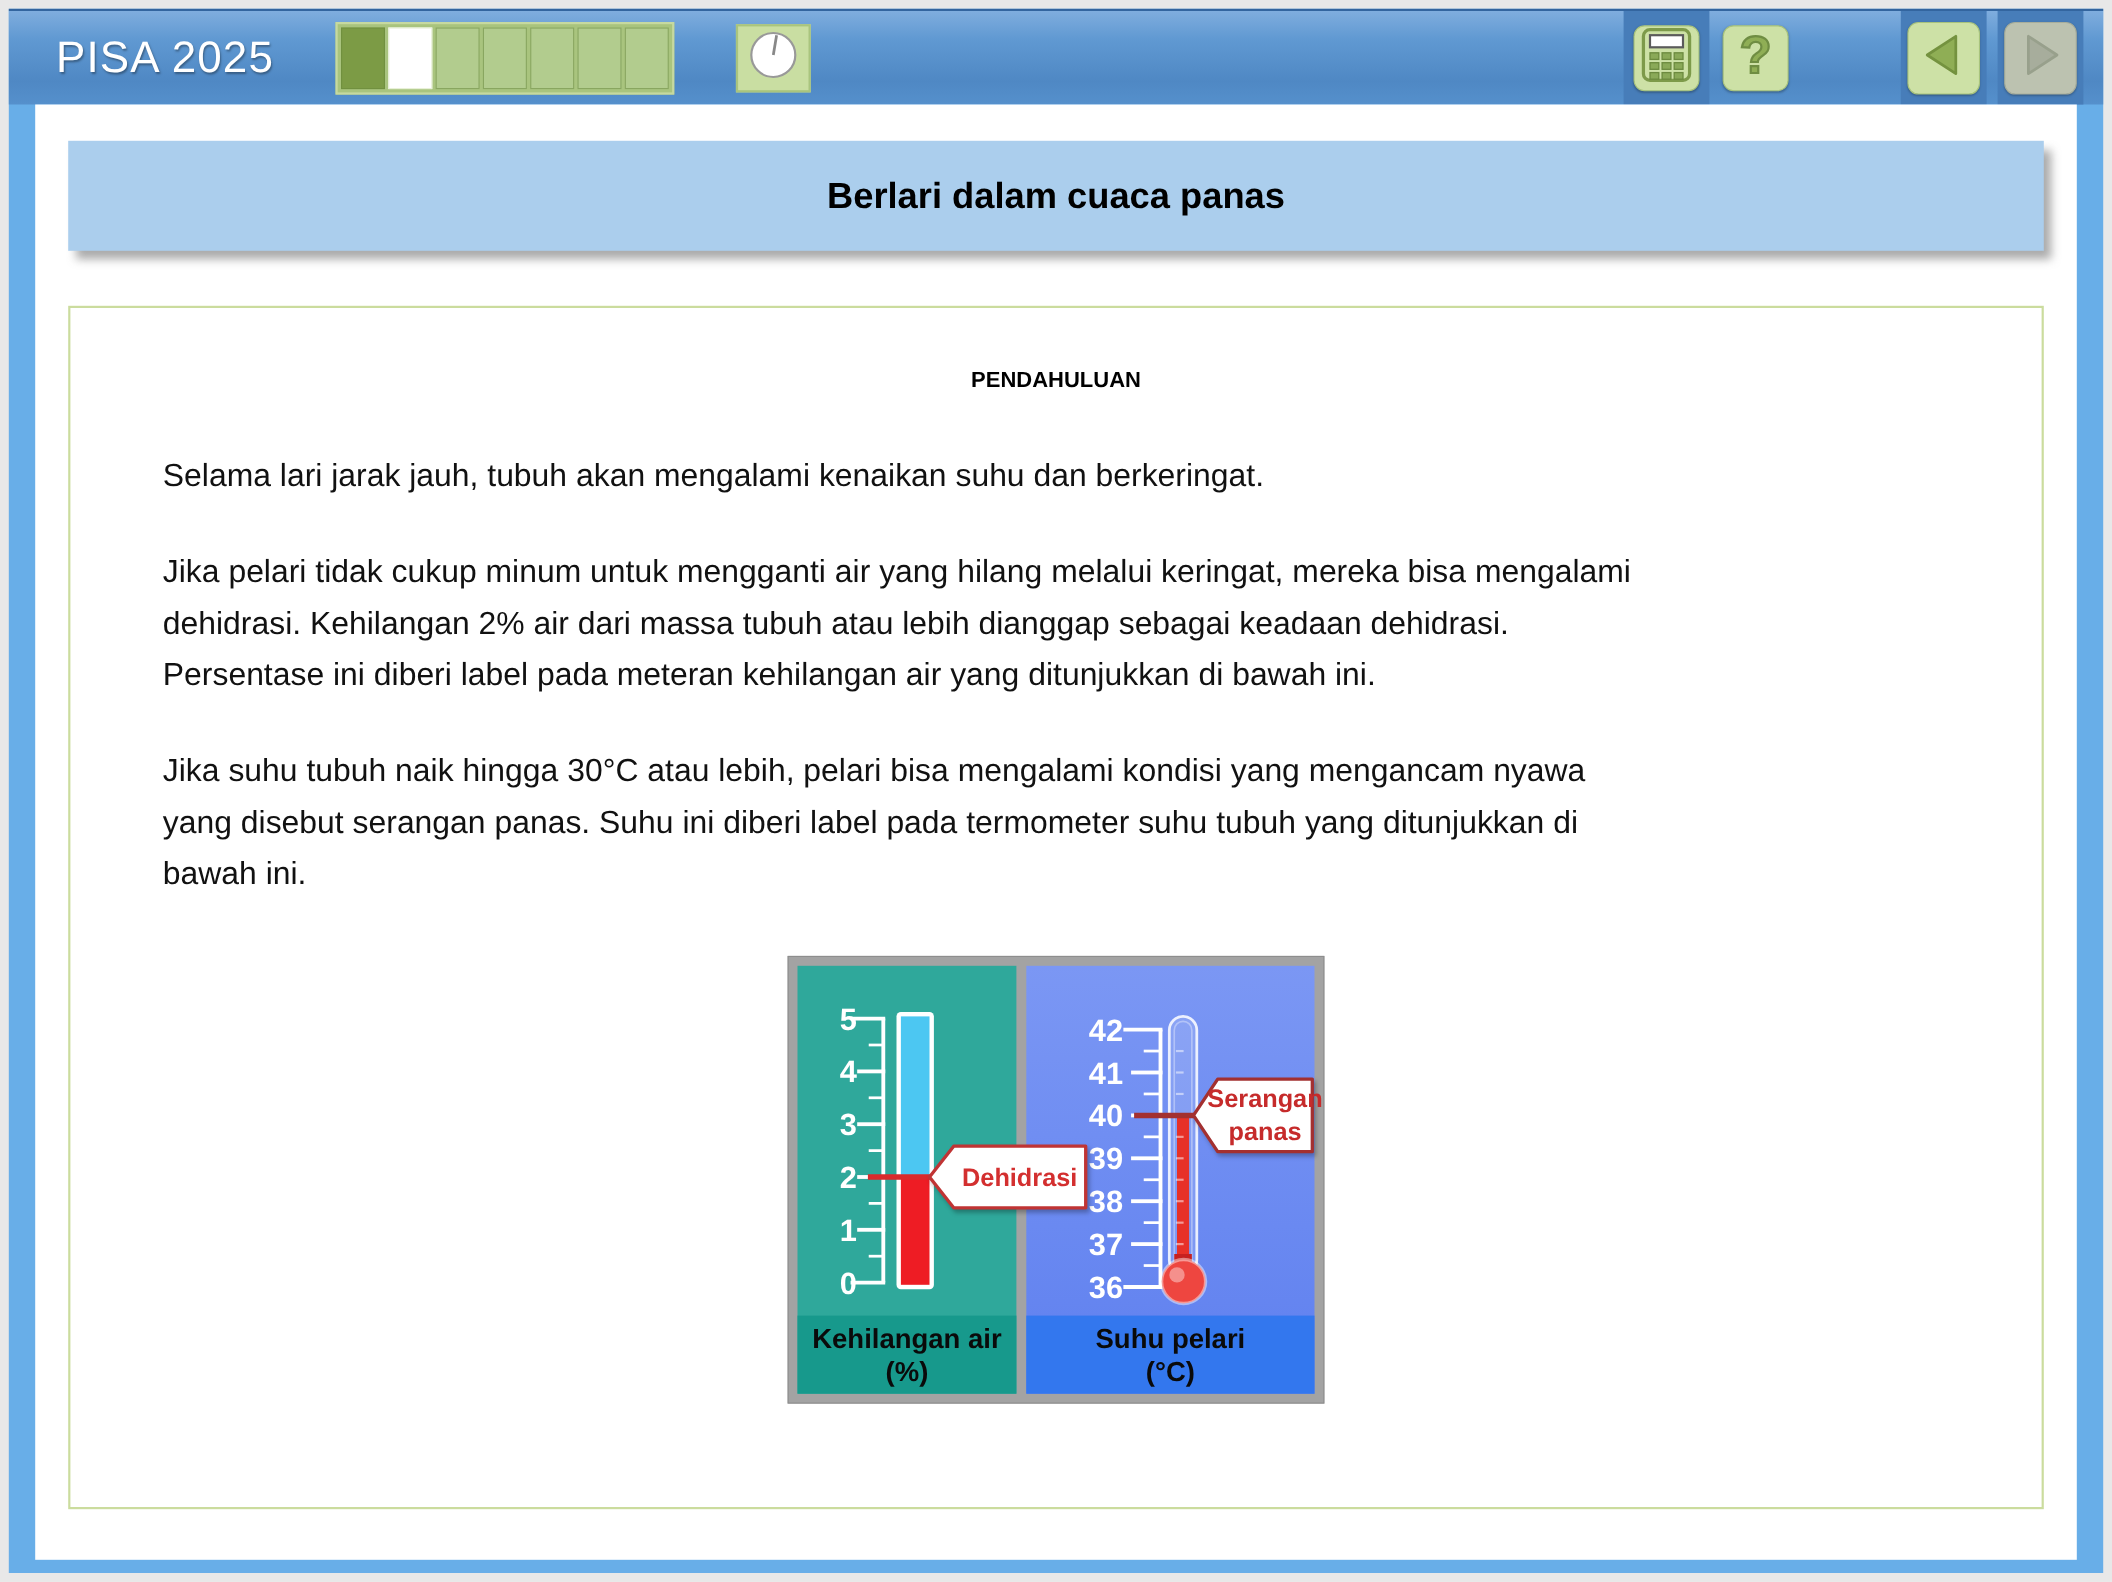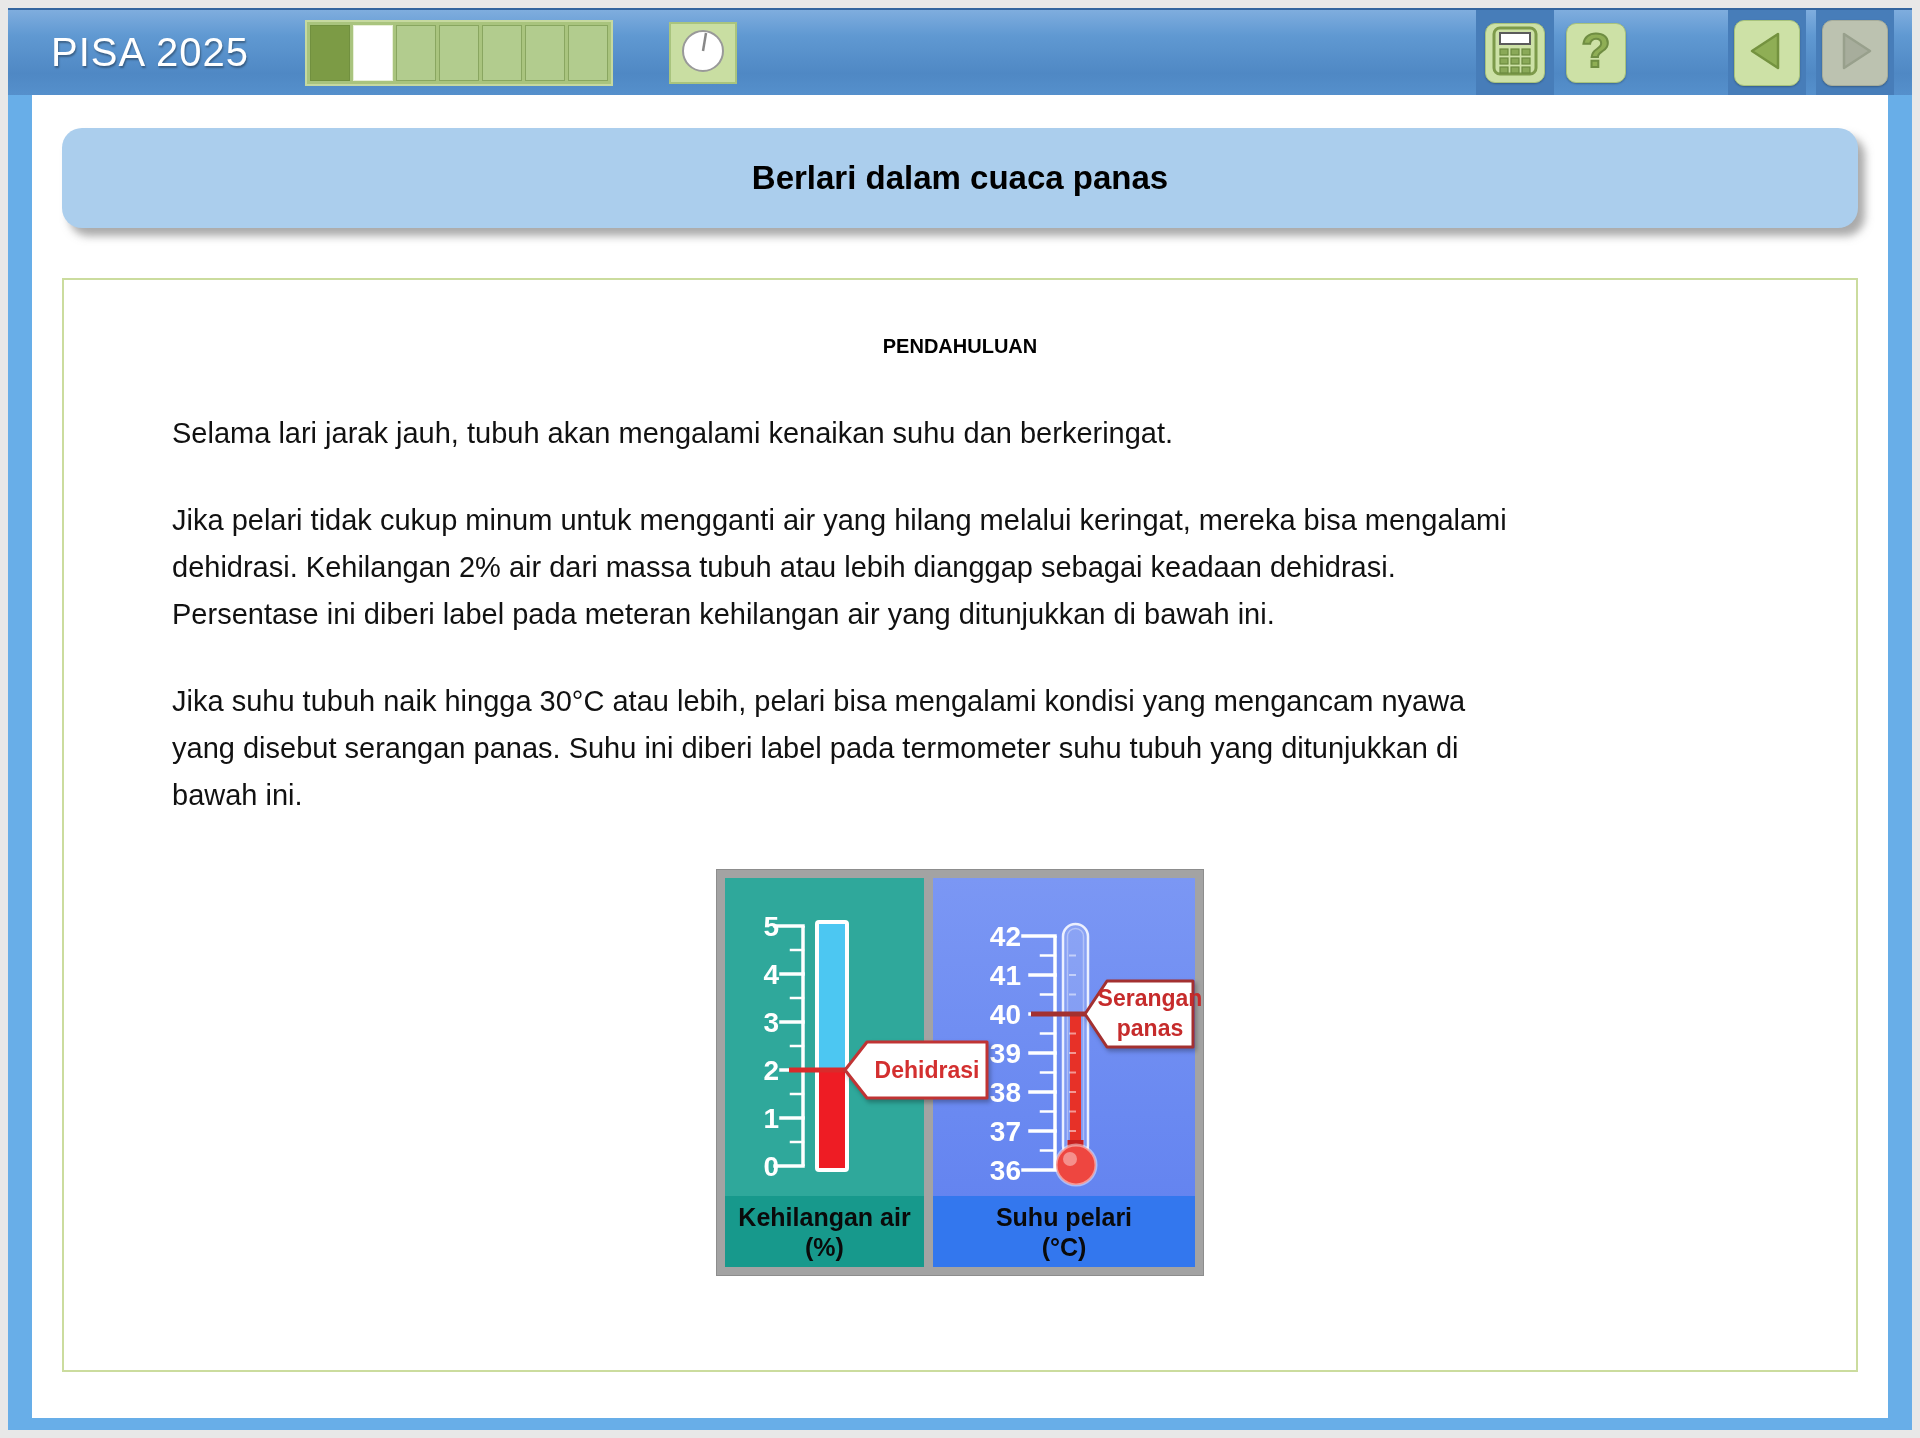--- a/index.html
+++ b/index.html
@@ -26,26 +26,26 @@
   .sq-btn.big{width:64px;height:64px;}
   .sq-btn.disabled{background:#bcc2b0;border-color:#a7ad9b;}
   .help-btn{margin-left:12px;}
   .help-glyph{font-size:48px;font-weight:bold;color:#8fae55;-webkit-text-stroke:2px #6f8d42;
               transform:translateY(-2px);}
   .cluster-spacer{width:102px;height:100%;}
   .fwd-gap{width:10px;height:100%;}
   
   .main{flex:1;margin:0 24px 12px 24px;background:#ffffff;overflow:hidden;}
   .title-bar{margin:33px 30px 0 30px;height:100px;background:#abceed;display:flex;
-             align-items:center;justify-content:center;box-shadow:7px 8px 8px rgba(100,100,100,.55);border-radius:20px;}
+             align-items:center;justify-content:center;box-shadow:7px 8px 8px rgba(100,100,100,.55);}
   .title-bar span{font-size:33px;font-weight:bold;color:#000;}
   .stimulus-box{margin:50px 30px 0 30px;height:1094px;border:2px solid #cbdc9e;box-sizing:border-box;
                 background:#fff;}
   .stim-heading{margin-top:55px;text-align:center;font-size:20px;font-weight:bold;color:#000;}
-  .stim-par{margin:0 0 40px 0;padding-left:108px;max-width:1360px;font-size:29px;line-height:47px;
+  .stim-par{margin:0 0 40px 0;padding-left:84px;max-width:1360px;font-size:29px;line-height:47px;
             color:#111;}
   .stim-par.first{margin-top:52px;}
   
   .meters{margin:50px auto 0 auto;width:488px;height:407px;background:#a3a3a3;border:1px solid #8d8d8d;
           box-sizing:border-box;padding:8px;display:flex;gap:9px;}
   .meter{display:flex;flex-direction:column;position:relative;}
   .meter.left{width:199px;background:#2fa89b;z-index:2;}
   .meter.right{width:262px;background:linear-gradient(180deg,#7b97f4 0%,#5f80ef 100%);}
   .meter-body{height:320px;position:relative;}
   .meter-body svg{position:absolute;left:0;top:0;overflow:visible;}

